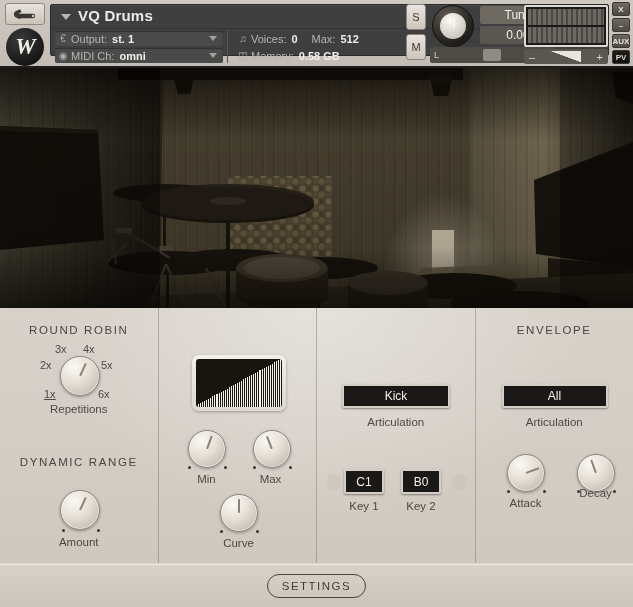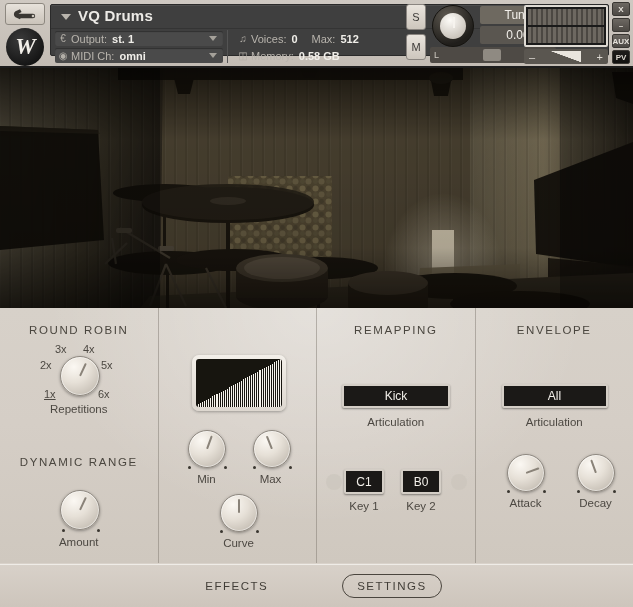--- a/index.html
+++ b/index.html
@@ -431,21 +431,20 @@
 
         <div class="knob" style="left:61px;top:186px;width:38px;height:38px;">
           <div class="ind" style="transform:translate(-50%,0) rotate(180deg);"></div>
         </div>
         <div class="dot" style="left:61px;top:222px;"></div>
         <div class="dot" style="left:97px;top:222px;"></div>
         <div class="cap" style="left:41px;width:78px;top:229px;">Curve</div>
       </div>
 
       <div class="col">
-        <div class="sec-title">REMAPPING</div>
 
         <div class="lcd" style="left:25px;top:76px;width:108px;height:24px;font-size:12px;">
           <span>Kick</span>
         </div>
         <div class="cap" style="left:0;right:0;top:108px;">Articulation</div>
 
         <div class="midi-ico" style="left:9px;top:166px;"></div>
         <div class="midi-ico" style="left:134px;top:166px;"></div>
 
         <div class="lcd" style="left:27px;top:161px;width:40px;height:25px;font-size:12px;">
@@ -472,21 +471,21 @@
         </div>
         <div class="dot" style="left:31px;top:182px;"></div>
         <div class="dot" style="left:67px;top:182px;"></div>
         <div class="cap" style="left:11px;width:78px;top:189px;">Attack</div>
 
         <div class="knob" style="left:101px;top:146px;width:38px;height:38px;">
           <div class="ind" style="transform:translate(-50%,0) rotate(160deg);"></div>
         </div>
         <div class="dot" style="left:101px;top:182px;"></div>
         <div class="dot" style="left:137px;top:182px;"></div>
-        <div class="cap" style="left:81px;width:78px;top:189px;">Decay</div>
+        <div class="cap" style="left:81px;width:78px;top:179px;">Decay</div>
       </div>
     </div>
 
     <div class="vdisp" style="left:192px;top:47px;">
       <div class="scr" id="vcurve">
           <i style="height: 3%;"></i>
           <i style="height: 5.36585%;"></i>
           <i style="height: 7.73171%;"></i>
           <i style="height: 10.0976%;"></i>
           <i style="height: 12.4634%;"></i>
@@ -525,16 +524,15 @@
           <i style="height: 90.5366%;"></i>
           <i style="height: 92.9024%;"></i>
           <i style="height: 95.2683%;"></i>
           <i style="height: 97.6341%;"></i>
           <i style="height: 100%;"></i>
         </div>
     </div>
   </div>
 
   <div class="tabs">
-    <div class="tab">EFFECTS</div>
     <div class="tab active">SETTINGS</div>
   </div>
 </div>
 
 </body></html>

